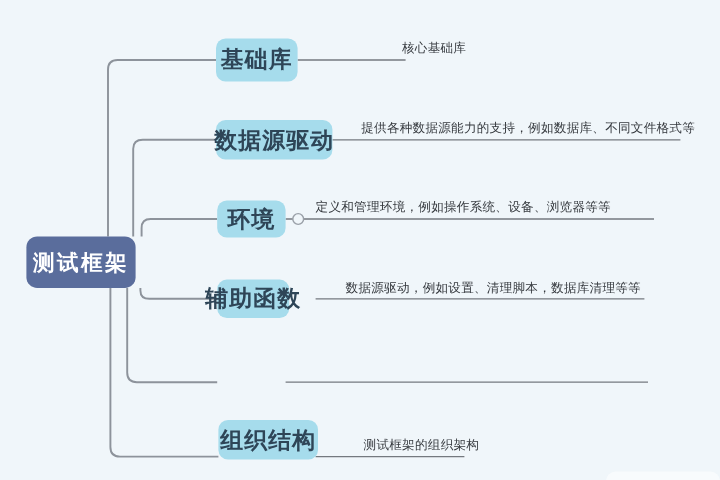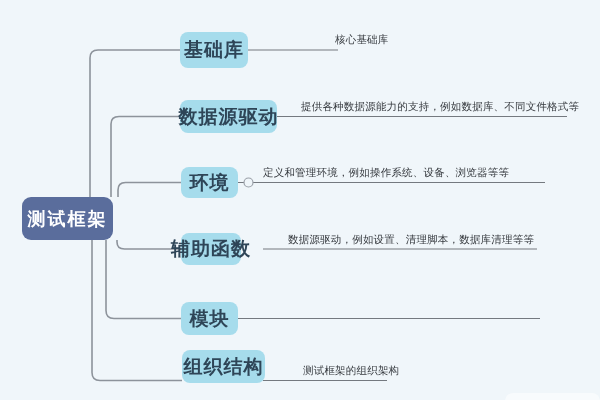--- a/index.html
+++ b/index.html
@@ -85,21 +85,20 @@
 
     <circle cx="248.5" cy="182.5" r="4.5" fill="#f0f6fa" stroke="#9aa0a8" stroke-width="1.2"></circle>
   </svg>
 
   <div class="node root-node">测试框架</div>
 
   <div class="node branch b1">基础库</div>
   <div class="node branch b2">数据源驱动</div>
   <div class="node branch b3">环境</div>
   <div class="node branch b4">辅助函数</div>
-  <div class="node branch b5">模块</div>
   <div class="node branch b6">组织结构</div>
 
   <div class="leaf l1">核心基础库</div>
   <div class="leaf l2">提供各种数据源能力的支持，例如数据库、不同文件格式等</div>
   <div class="leaf l3">定义和管理环境，例如操作系统、设备、浏览器等等</div>
   <div class="leaf l4">数据源驱动，例如设置、清理脚本，数据库清理等等</div>
   <div class="leaf l6">测试框架的组织架构</div>
 
   <div class="watermark"></div>
 </div>

